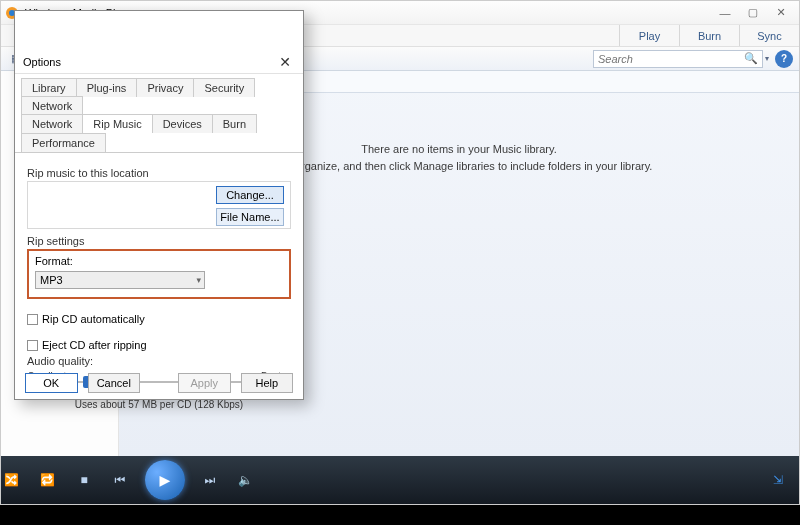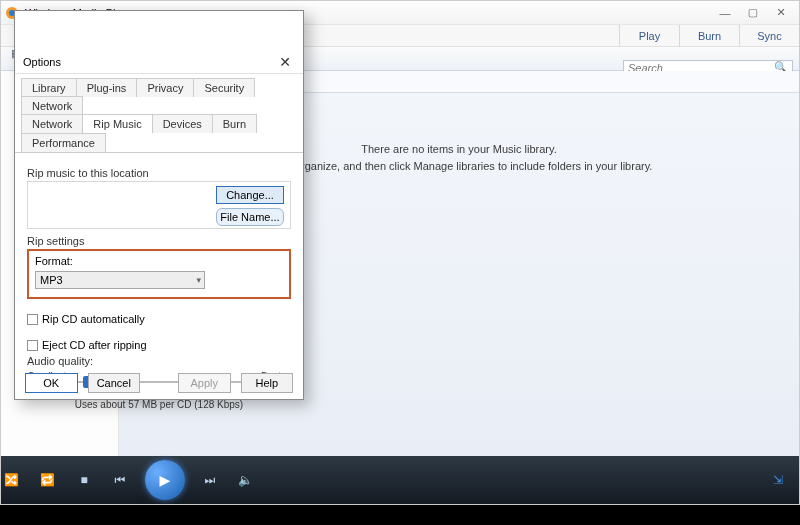--- a/index.html
+++ b/index.html
@@ -6,21 +6,21 @@
 body { width: 800px; height: 525px; background: #f0f0f0; position: relative; overflow: hidden; }
 
 
 .app-window { position: absolute; left: 0; top: 0; width: 800px; height: 505px; background: #fff; border: 1px solid #ccc; }
 .app-titlebar { height: 24px; background: linear-gradient(#fdfdfd,#f3f3f3); display: flex; align-items: center; padding: 0 4px; border-bottom: 1px solid #e6e6e6; }
 .app-titlebar .icon { width: 14px; height: 14px; margin-right: 6px; }
 .win-btns { margin-left: auto; display: flex; gap: 0; }
 .win-btns div { width: 28px; height: 18px; display: flex; align-items: center; justify-content: center; color:#666; }
 .top-cmdbar { height: 22px; background: #f7f7f7; display: flex; justify-content: flex-end; border-bottom: 1px solid #e0e0e0; }
 .cmd-btn { width: 60px; border-left: 1px solid #d7d7d7; display: flex; align-items: center; justify-content: center; color:#365a8a; }
-.lib-toolbar { height: 24px; background: linear-gradient(#fbfbfb,#edf1f7); display: flex; border-bottom:1px solid #cfd7e1; padding: 0 6px; flex-direction: column; }
+.lib-toolbar { height: 24px; background: linear-gradient(#fbfbfb,#edf1f7); display: flex; align-items: center; border-bottom:1px solid #cfd7e1; padding: 0 6px; }
 .lib-tool { width: 24px; height: 18px; display:flex; align-items:center; justify-content:center; color:#5a6b88; }
 .search-wrap { margin-left: auto; display:flex; align-items:center; border:1px solid #bcc7d6; background:#fff; height:18px; width: 170px; padding: 0 4px; }
 .search-wrap input { border:none; outline:none; width: 100%; font-style: italic; color:#888; font-size:11px; background:transparent; }
 .help-btn { width:18px; height:18px; margin-left:6px; border-radius:50%; background:#3a79c6; color:#fff; display:flex; align-items:center; justify-content:center; font-weight:bold; font-size:10px; }
 
 .main-body { position:absolute; top:70px; left:0; right:0; bottom:48px; display:flex; }
 .nav-pane { width: 118px; background:#fdfdfd; border-right:1px solid #e4e4e4; }
 .list-pane { flex:1; background: linear-gradient(#f3f6fb,#e9eef6); position:relative; }
 .col-hdr-row { height: 22px; border-bottom:1px solid #d5dde8; display:flex; align-items:center; padding-left: 10px; background:#f8fafd; }
 .col-hdr { font-size:11px; color:#51617a; }
@@ -141,21 +141,21 @@
     <div class="tab">Performance</div>
   </div>
 
   <div class="dlg-body">
 
     <div class="group-label">Rip music to this location</div>
     <div class="group-box">
       <div class="small-btn" style="top:4px;border-color:#2d6ec1;background:#dfeaf7;">
           <span>Change...</span>
         </div>
-      <div class="small-btn" style="top:26px;border-radius:6px;">
+      <div class="small-btn" style="top:26px;">
           <span>File Name...</span>
         </div>
     </div>
 
     <div class="group-label">Rip settings</div>
 
     <div class="outlined">
       <div>Format:</div>
       <div class="select">
         <span>MP3</span>

